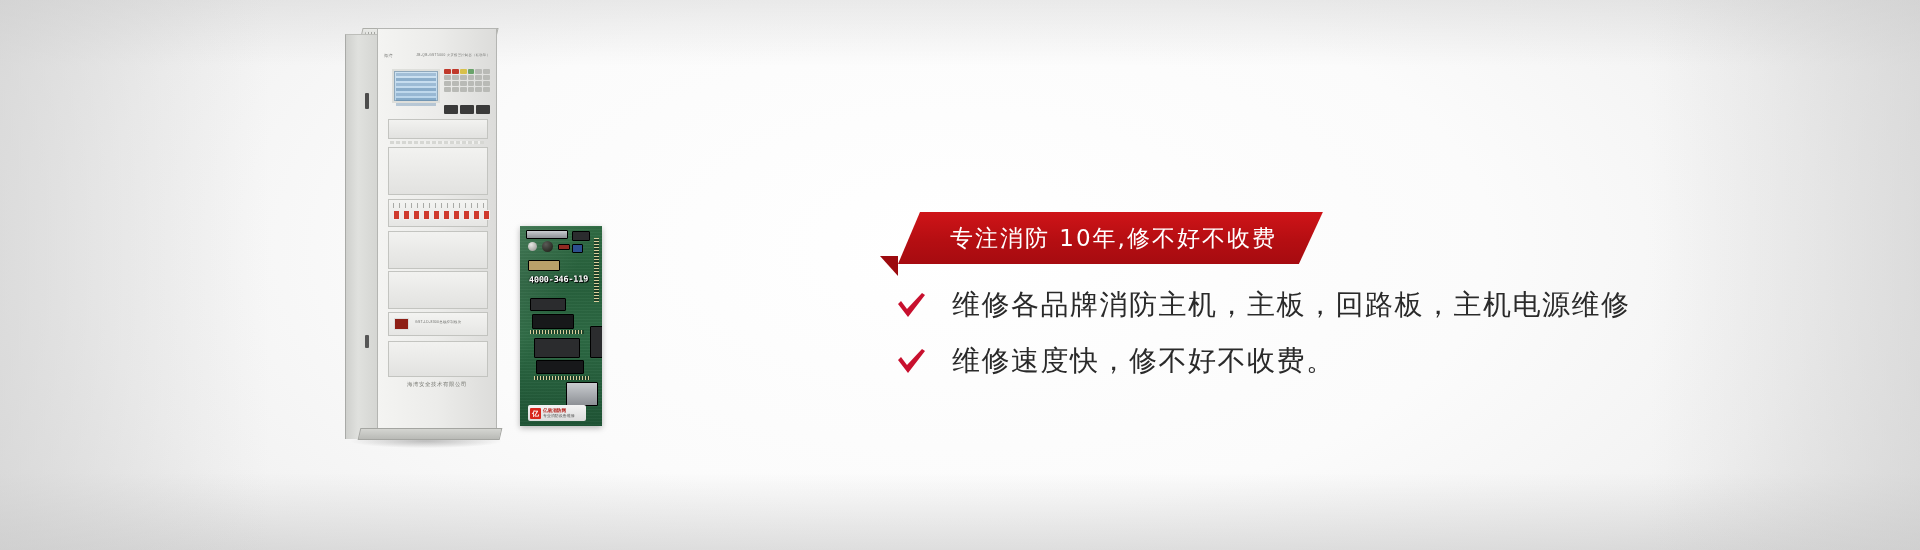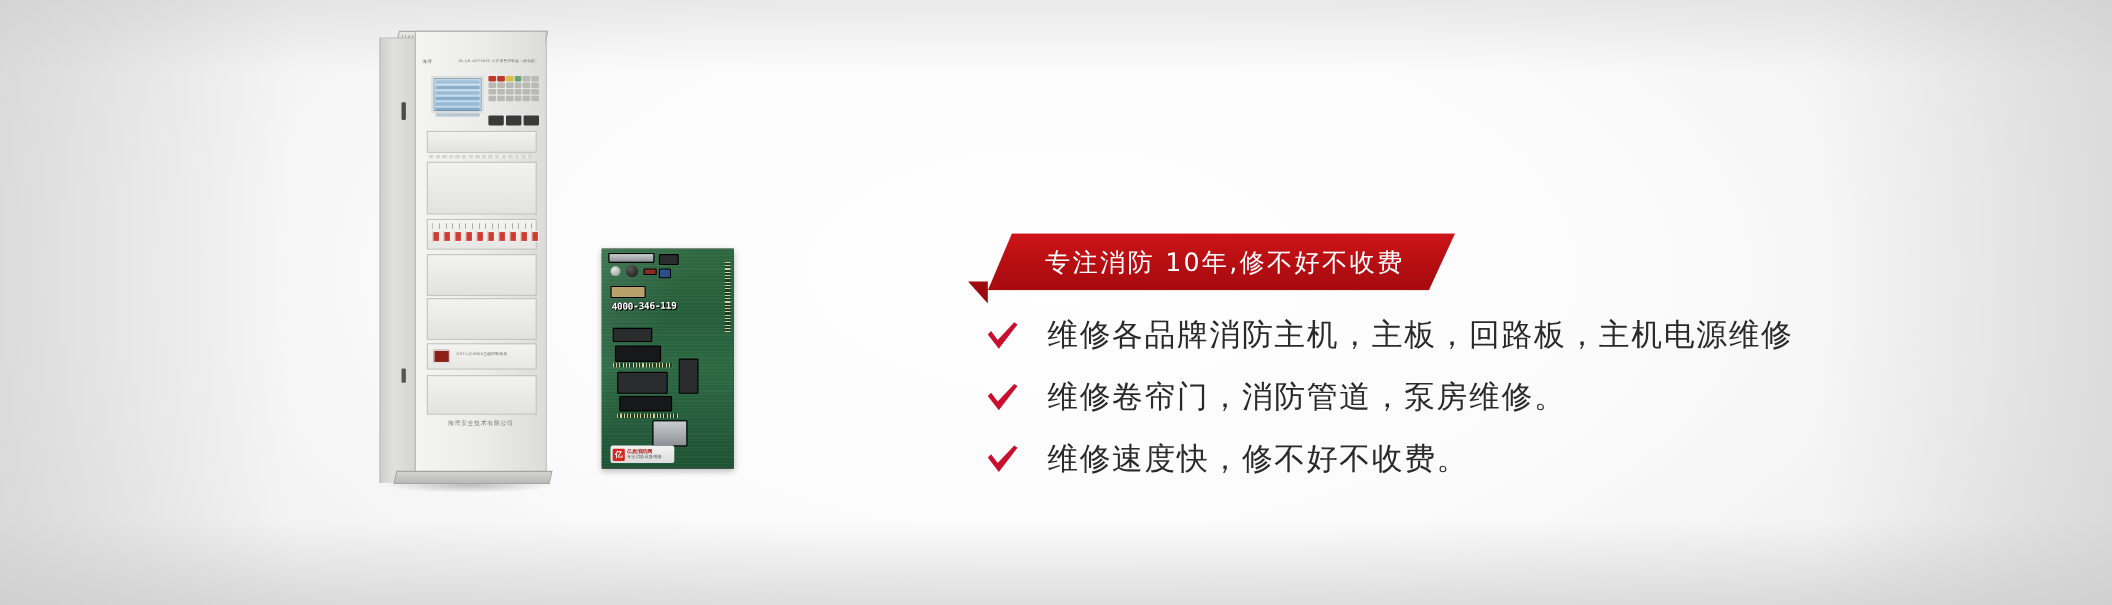--- a/index.html
+++ b/index.html
@@ -133,21 +133,21 @@
   }
   .cab-base{
     position:absolute; left:14px; top:412px; width:140px; height:10px;
     background:linear-gradient(to bottom,#d4d5d1,#b9bab6);
     border:1px solid #a4a5a1;
     transform:skewX(-13deg);
   }
 
   
   .pcb-wrap{
-    position:absolute; left:547px; top:226px; width:120px; height:200px;
+    position:absolute; left:520px; top:226px; width:82px; height:200px;
     background:#0d0d0d;
     box-shadow:0 2px 6px rgba(0,0,0,.28);
     overflow:hidden;
   }
   .pcb-board{
     position:absolute; inset:0;
     background:
       linear-gradient(118deg, rgba(255,255,255,.10) 0%, rgba(255,255,255,0) 42%),
       linear-gradient(to bottom,#2f6b43 0%,#27603c 28%,#2d6a44 55%,#1f5435 100%);
   }
@@ -385,28 +385,20 @@
 
     <div class="bullet">
       <span class="check">
         <svg width="30" height="26" viewBox="0 0 30 26">
           <path d="M2 12 L5 9 L11 17 L26 1 L29 3 L12 25 Z" fill="#c8102e"></path>
         </svg>
       </span>
       <span class="bullet-text">维修各品牌消防主机，主板，回路板，主机电源维修</span>
     </div>
 
-    <div class="bullet">
-      <span class="check">
-        <svg width="30" height="26" viewBox="0 0 30 26">
-          <path d="M2 12 L5 9 L11 17 L26 1 L29 3 L12 25 Z" fill="#c8102e"></path>
-        </svg>
-      </span>
-      <span class="bullet-text">维修卷帘门，消防管道，泵房维修。</span>
-    </div>
 
     <div class="bullet">
       <span class="check">
         <svg width="30" height="26" viewBox="0 0 30 26">
           <path d="M2 12 L5 9 L11 17 L26 1 L29 3 L12 25 Z" fill="#c8102e"></path>
         </svg>
       </span>
       <span class="bullet-text">维修速度快，修不好不收费。</span>
     </div>
 

